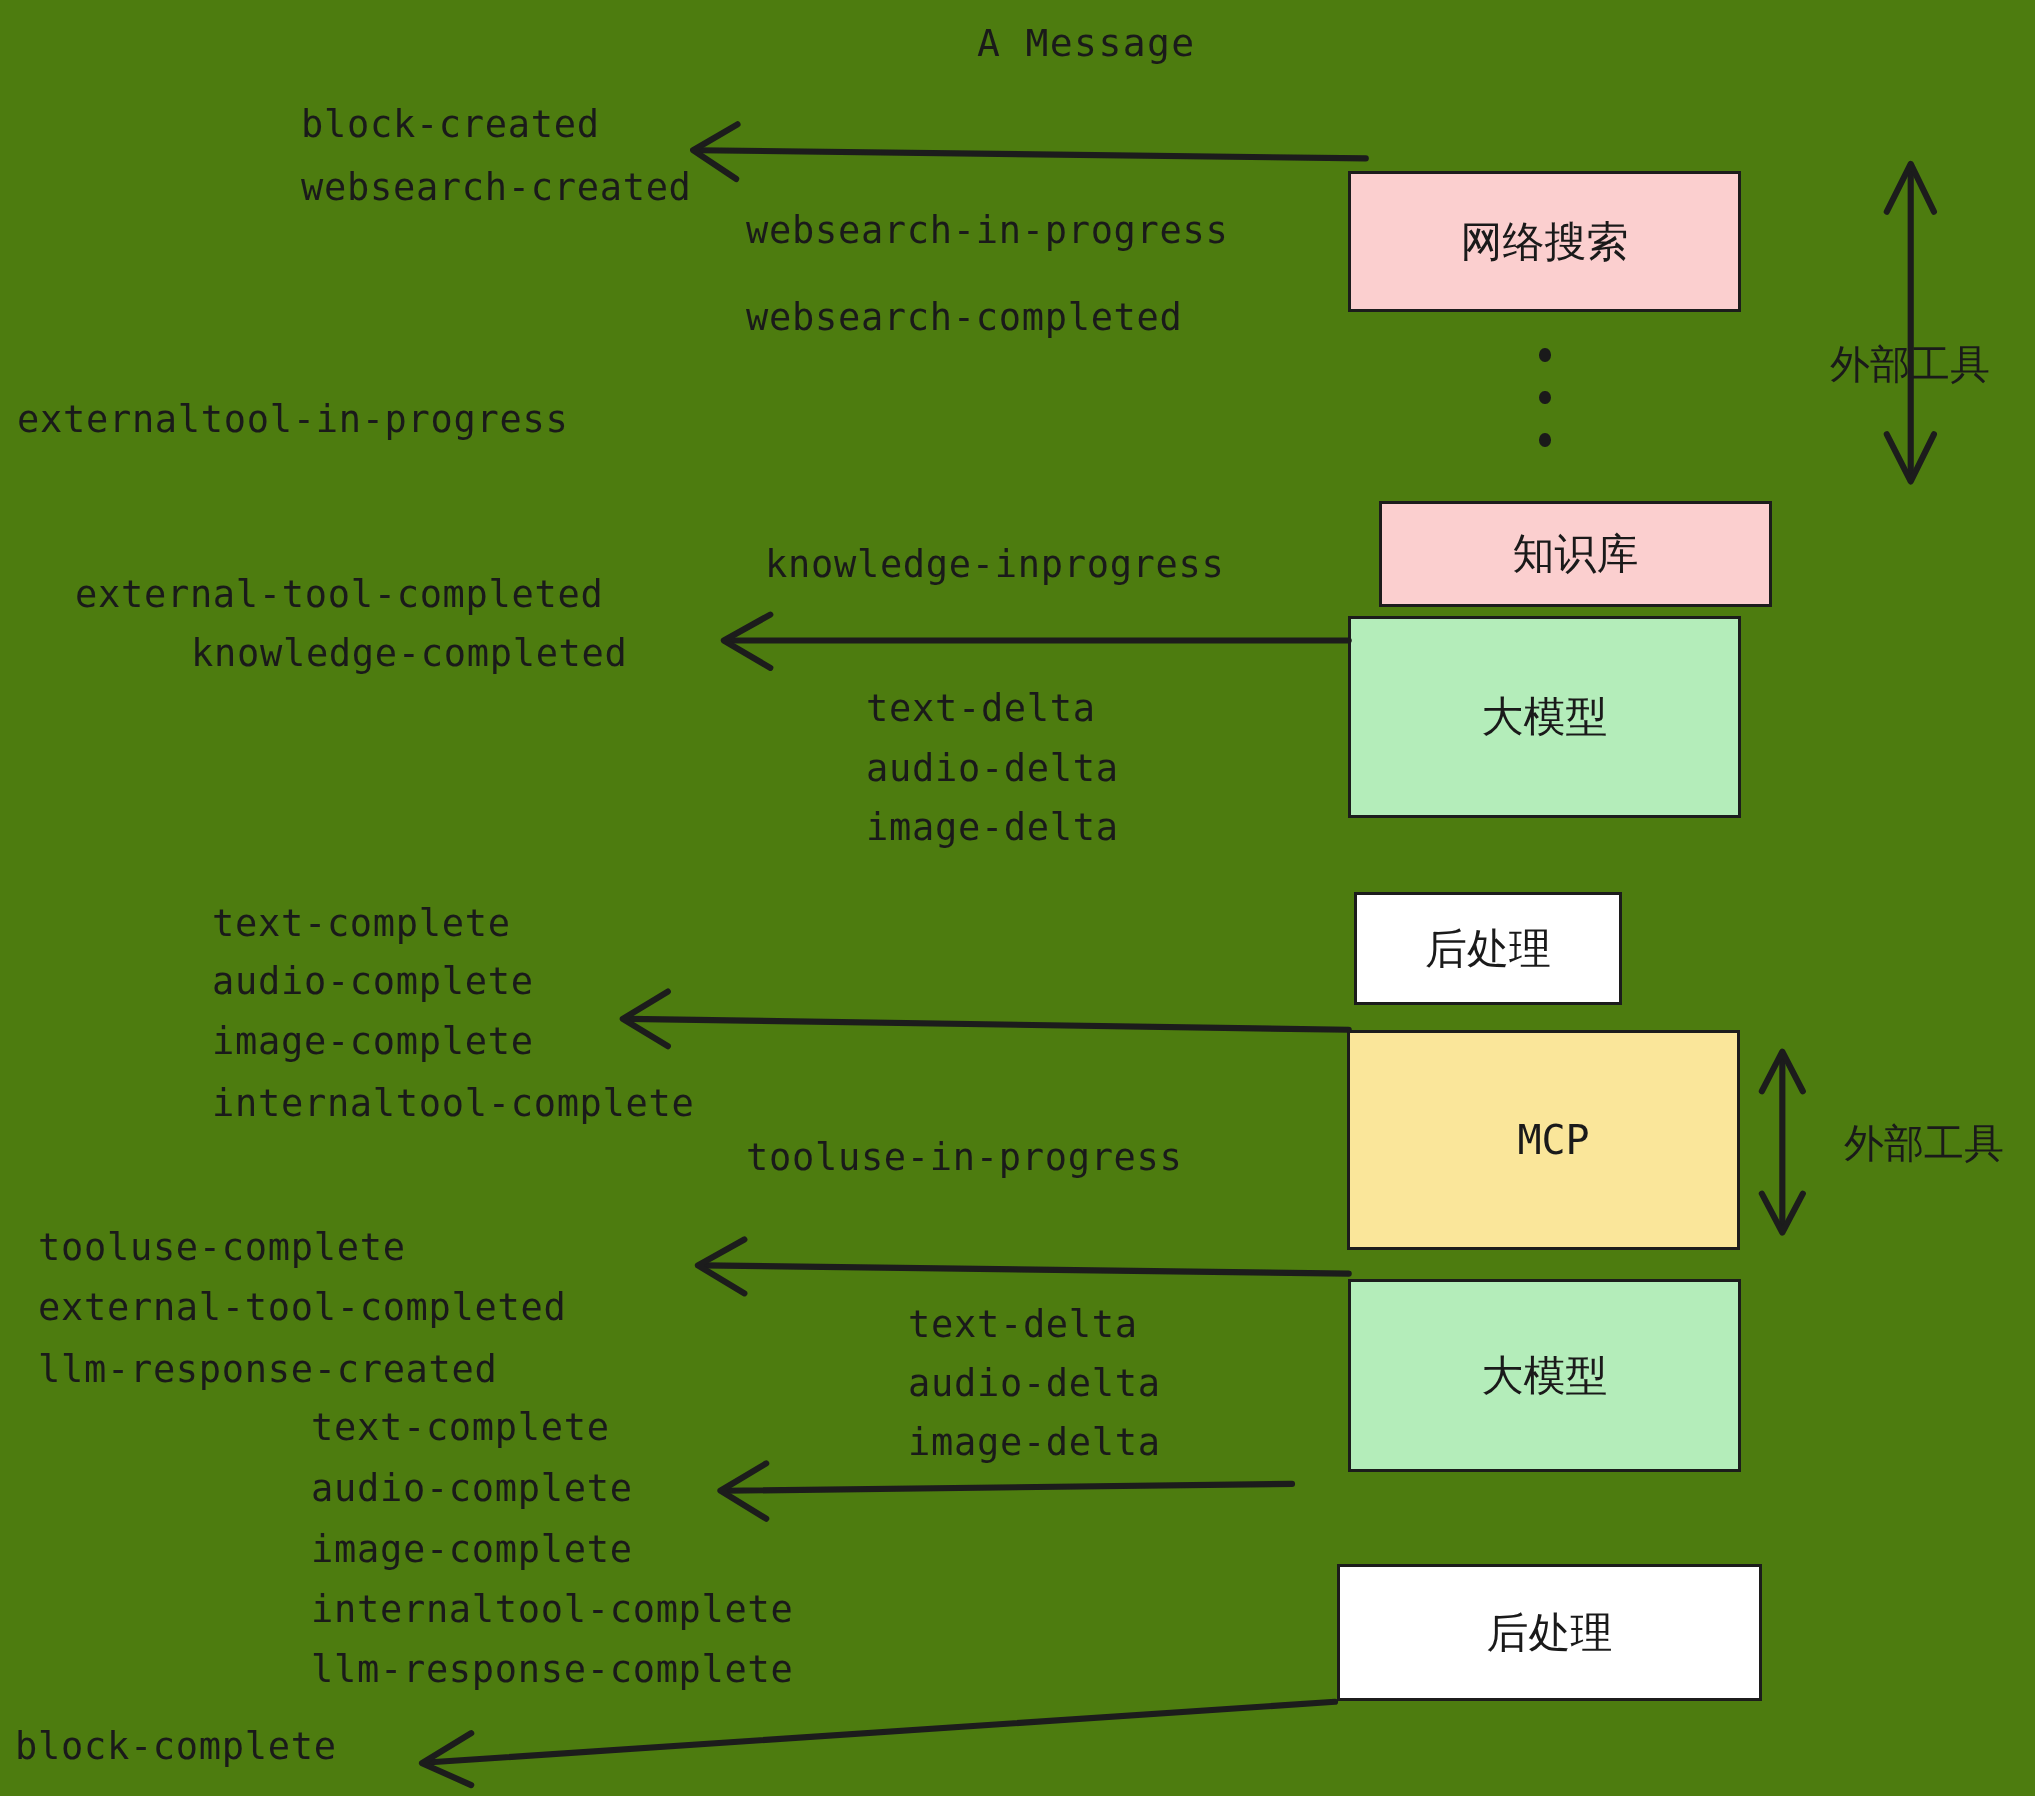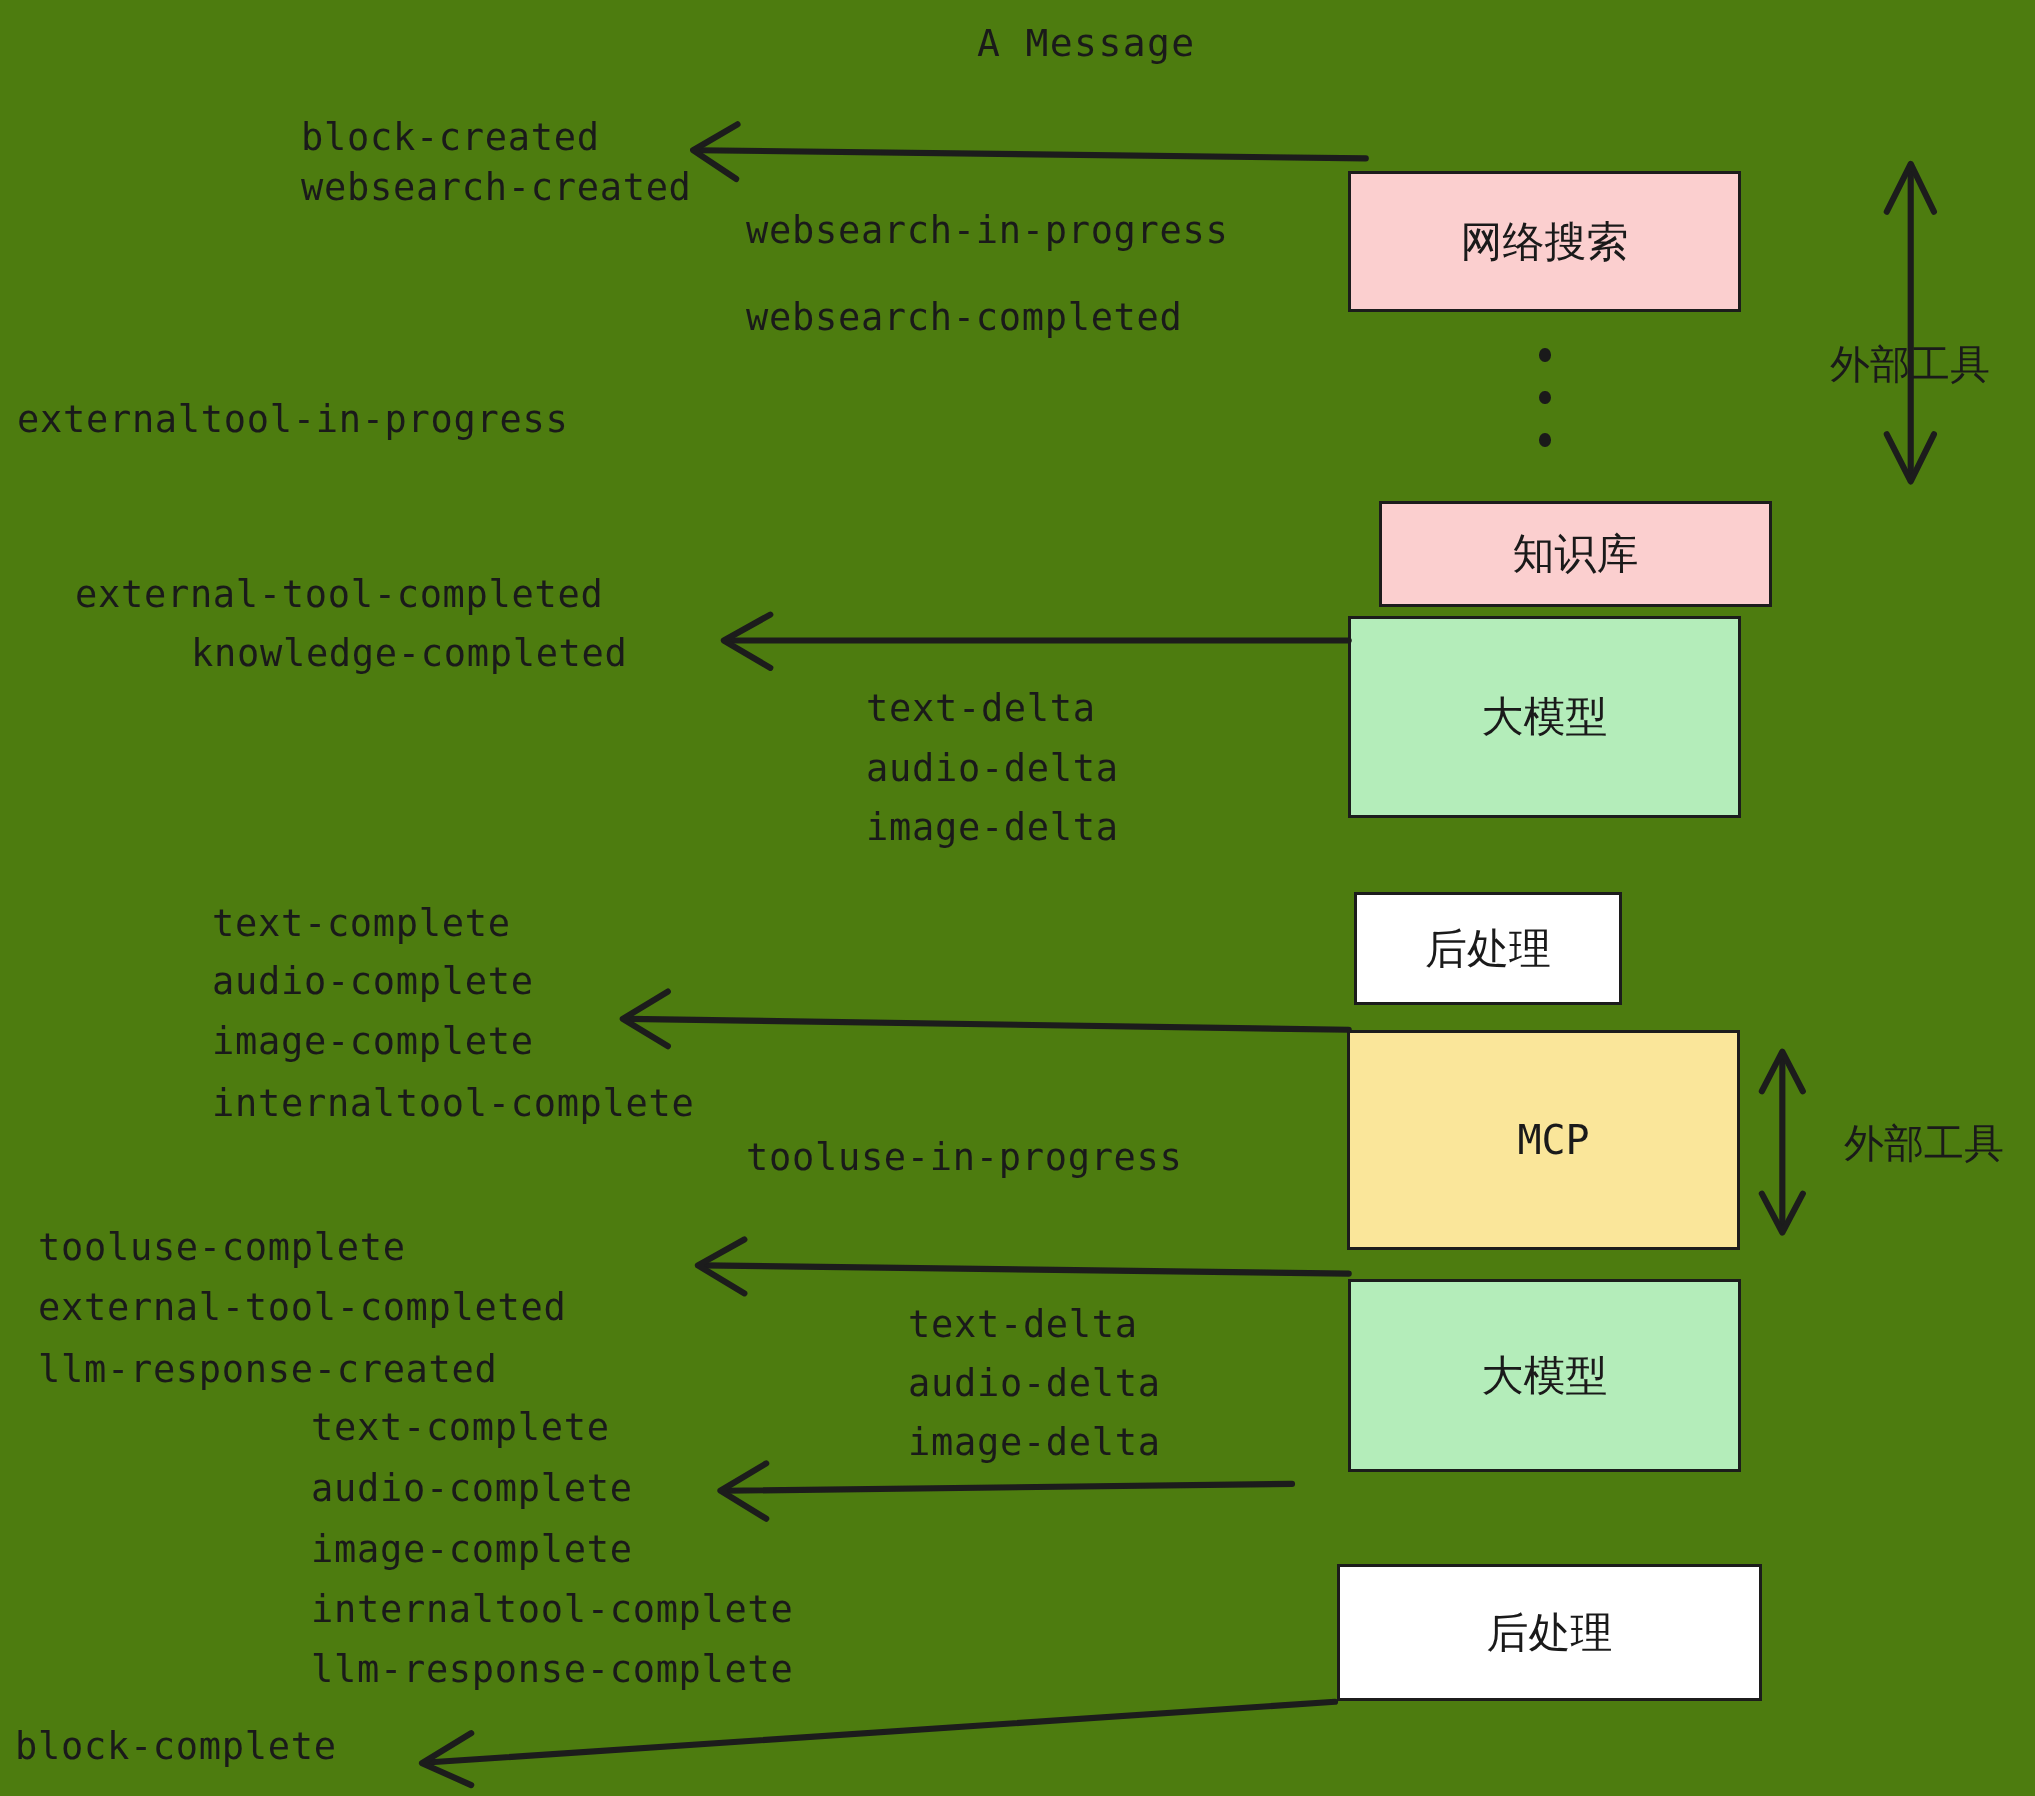--- a/index.html
+++ b/index.html
@@ -118,26 +118,27 @@
     <span>大模型</span>
   </div>
 
   <div class="boxlabel" style="left:1337px; top:1564px; width:425px; height:137px; background:#ffffff;">
     <span>后处理</span>
   </div>
 
   <div class="sidelabel" style="left:1830px; top:345px;">外部工具</div>
   <div class="sidelabel" style="left:1844px; top:1124px;">外部工具</div>
 
-  <div class="ev" style="left:301px;  top:106px;margin-top:13px;">block-created</div>
+  <div class="ev" style="left:301px;  top:106px;">block-created</div>
   <div class="ev" style="left:301px;  top:169px;">websearch-created</div>
   <div class="ev" style="left:746px; top:212px;">websearch-in-progress</div>
   <div class="ev" style="left:17px;   top:401px;">externaltool-in-progress</div>
   <div class="ev" style="left:746px; top:299px;">websearch-completed</div>
 
+  <div class="ev" style="left:765px; top:546px;">knowledge-inprogress</div>
   <div class="ev" style="left:75px;  top:576px;">external-tool-completed</div>
   <div class="ev" style="left:191px;  top:635px;">knowledge-completed</div>
 
   <div class="ev" style="left:866px; top:690px;">text-delta</div>
   <div class="ev" style="left:866px; top:750px;">audio-delta</div>
   <div class="ev" style="left:866px; top:809px;">image-delta</div>
 
   <div class="ev" style="left:212px;  top:905px;">text-complete</div>
   <div class="ev" style="left:212px;  top:963px;">audio-complete</div>
   <div class="ev" style="left:212px;  top:1023px;">image-complete</div>

